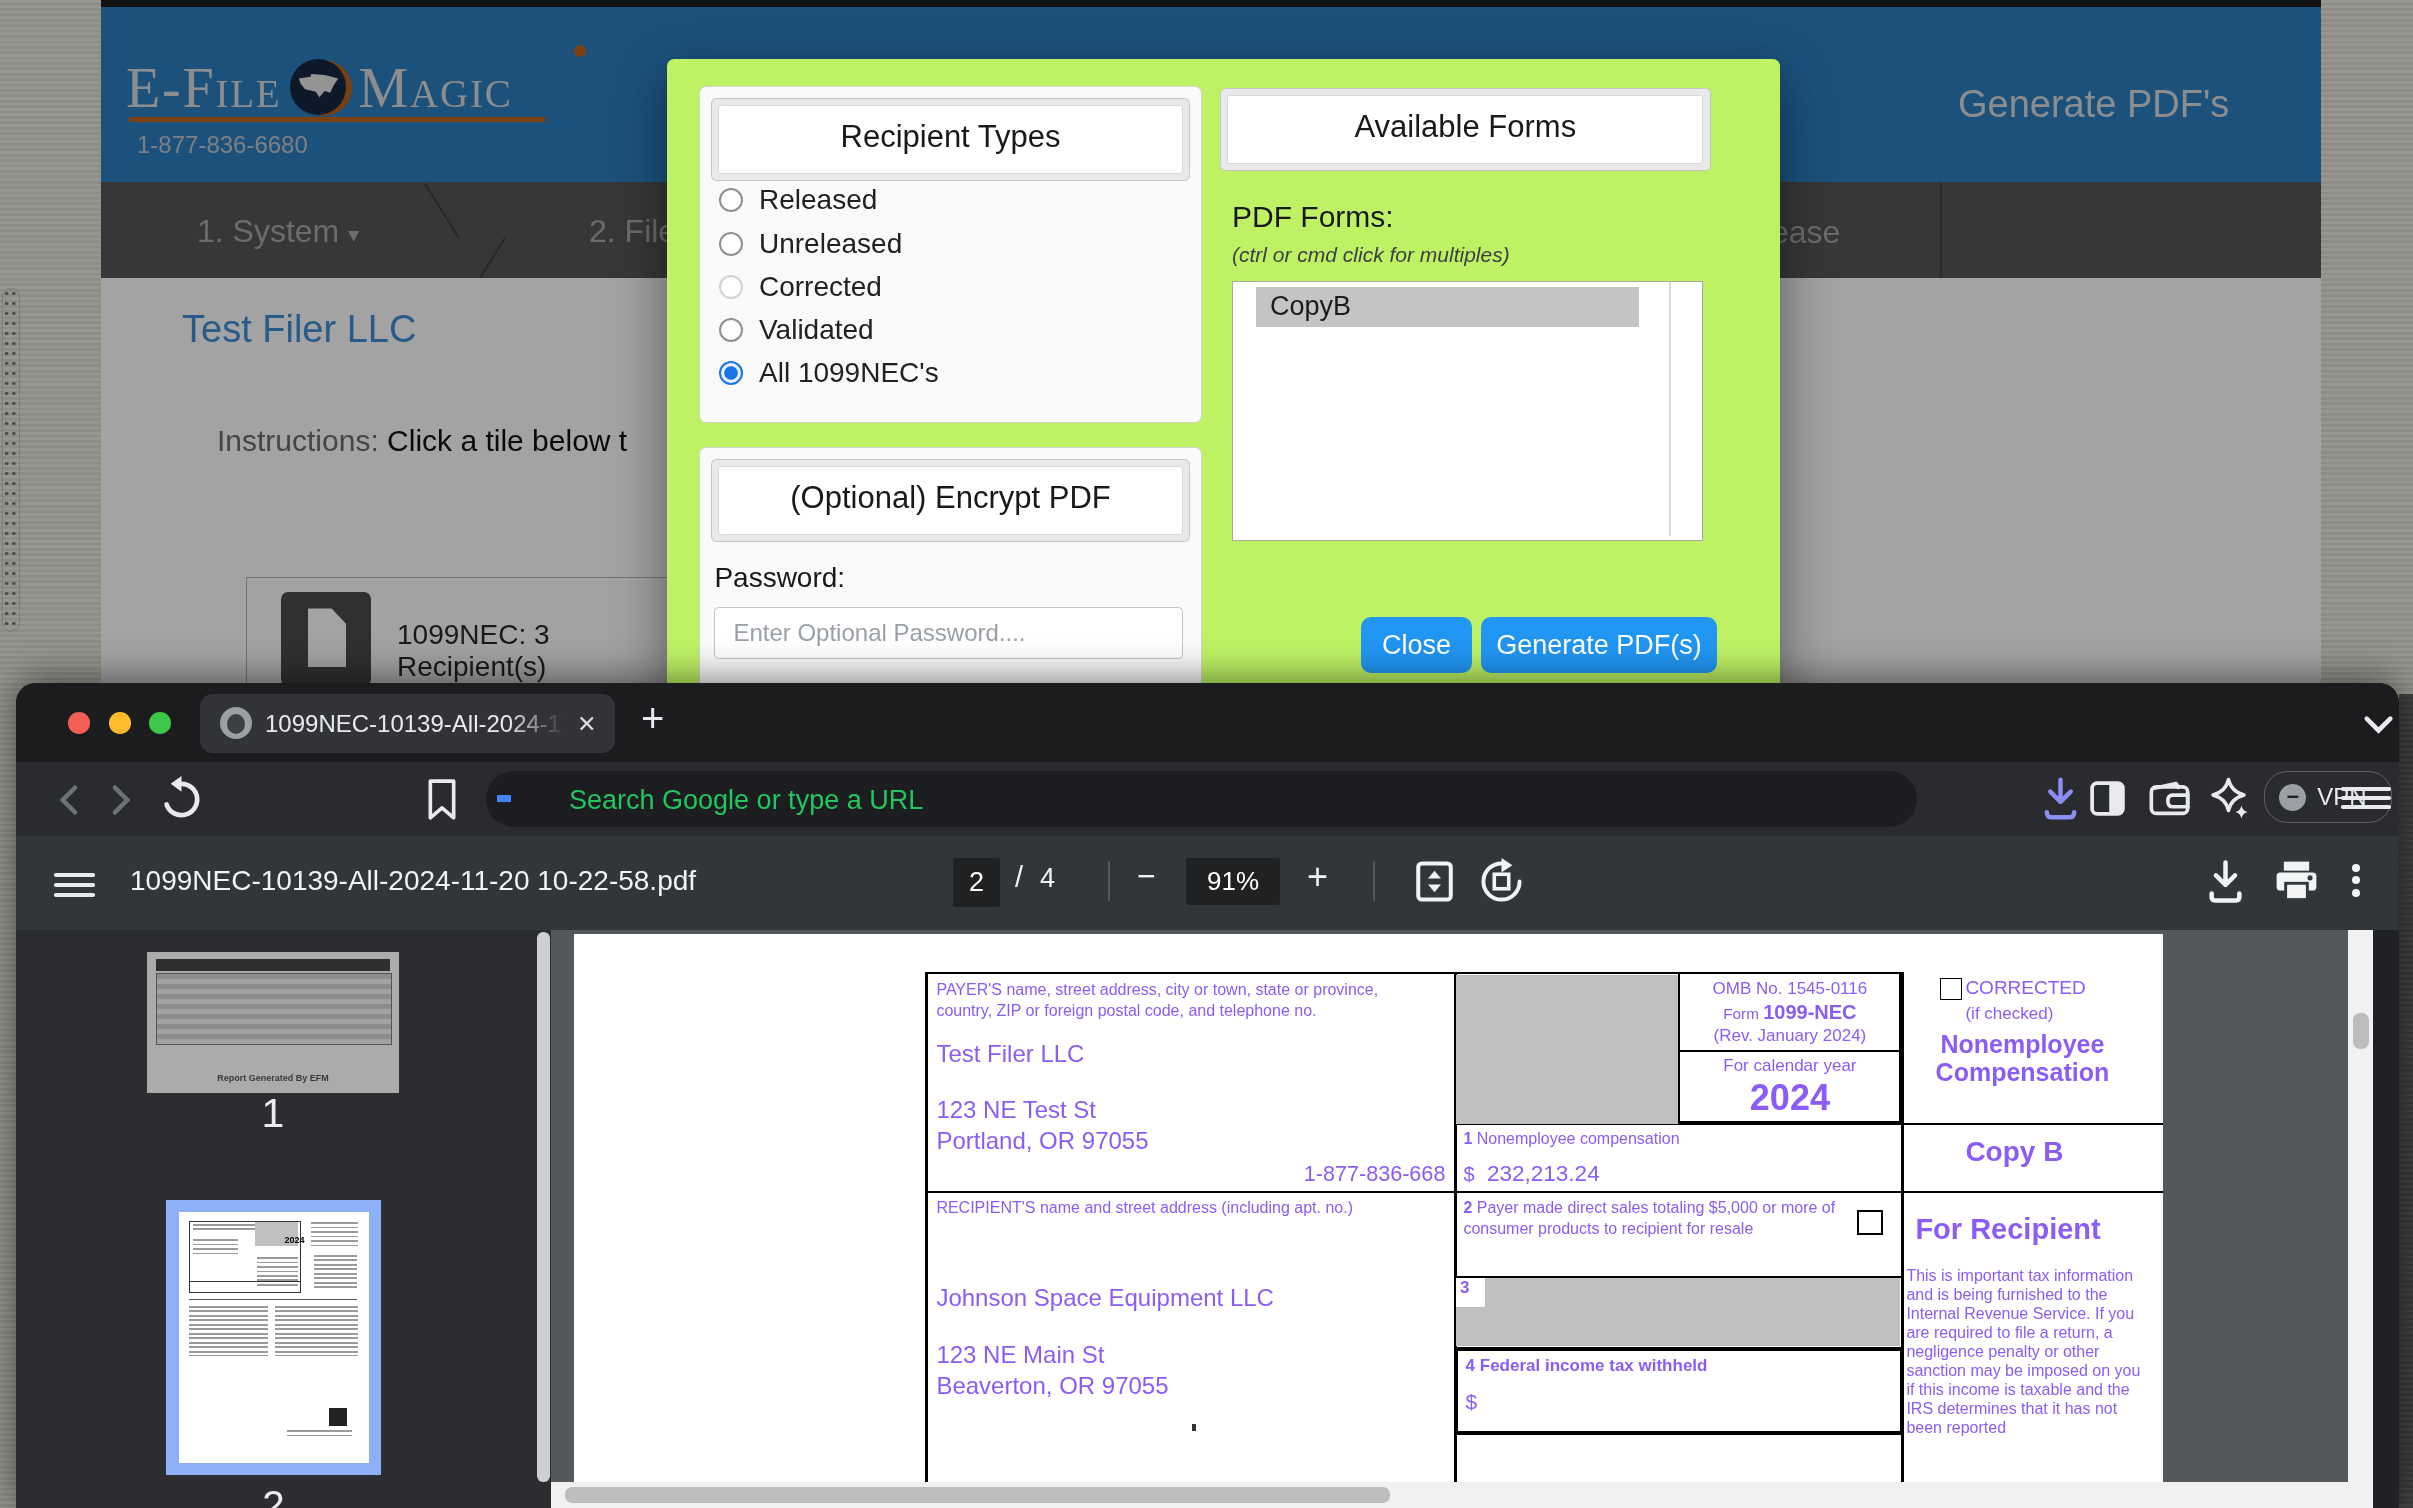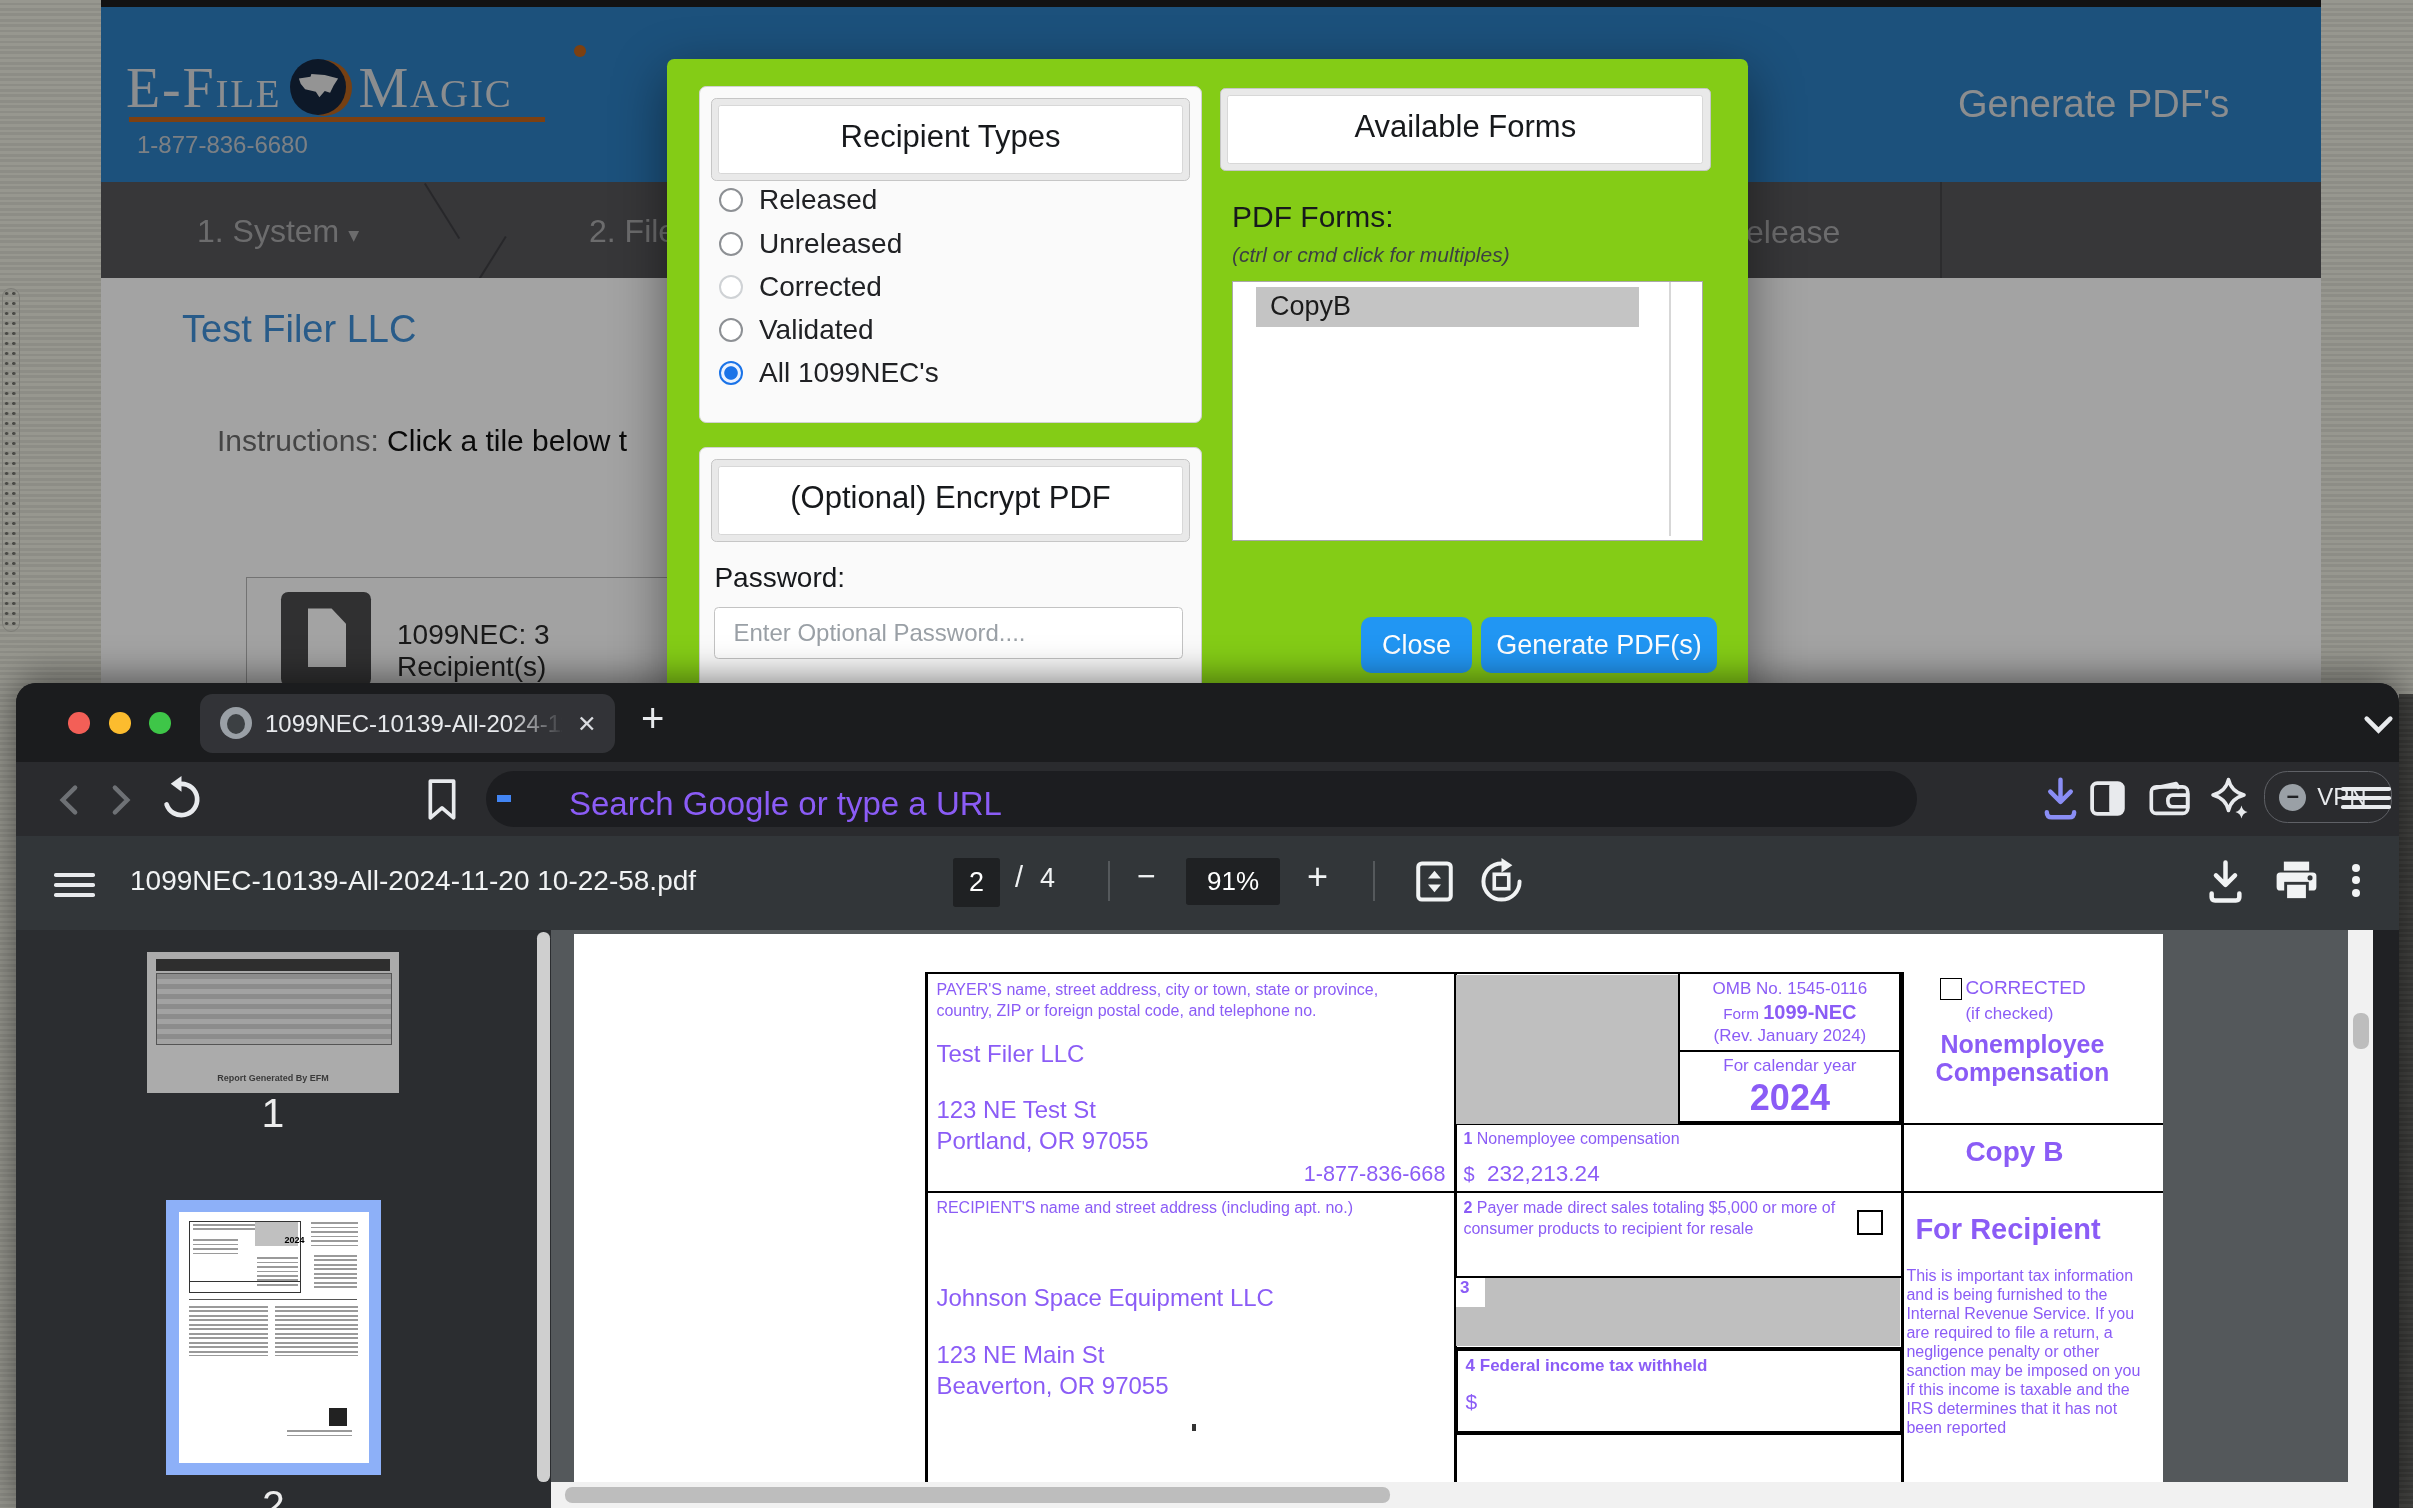--- a/index.html
+++ b/index.html
@@ -18,21 +18,21 @@
   .serif{font-family:"Liberation Serif",serif;}
   .crumb-bar{background:#56565a;}
   .crumb-chev{width:1.8px;height:65px;background:#3e3e42;}
   .page-white{background:#ffffff;}
   .band-line{border-bottom:1.8px solid #8a8a8a;}
   .tile{border:1.8px solid #b5b5b5;background:#fdfdfd;}
   .tile-icon{background:#4c4c4e;border-radius:7.2px;}
   .tile-page{background:#fff;clip-path:polygon(0 0,62% 0,100% 26%,100% 100%,0 100%);}
   .dim{background:rgba(0,0,0,0.36);}
   
-  .modal{background:#84cc16;border-radius:7.2px;box-shadow:0 16px 54px rgba(0,0,0,.45);}
+  .modal{background:#bef264;border-radius:7.2px;box-shadow:0 16px 54px rgba(0,0,0,.45);padding-left:32px;}
   .group-box{border:1.8px solid #d2d2d2;border-radius:7.2px;background:#fafafa;}
   .fancy-head{background:#e9e9e9;border:1.8px solid #c6c6c6;border-radius:5.4px;padding:6.3px;}
   .fancy-head-inner{background:#fff;border:1.8px solid #d8d8d8;border-radius:2.7px;
        text-align:center;font-size:31px;color:#17191c;padding:12.6px 0 18px 0;}
   .radio{width:24px;height:24px;border-radius:50%;border:2.7px solid #8d9094;background:#fff;box-sizing:border-box;}
   .radio.dis{border-color:#cfd2d5;}
   .radio.sel{border:2.7px solid #1a73e8;background:radial-gradient(circle,#1a73e8 0 6.3px,#eaf2ff 7.2px);}
   .rlabel{font-size:28px;color:#202124;}
   .pw-input{width:100%;height:52px;border:1.8px solid #c3c3c3;border-radius:4.5px;box-sizing:border-box;
        font-size:24px;color:#333;padding:0 18px;font-family:"Liberation Sans",sans-serif;background:#fff;}
@@ -208,21 +208,21 @@
       </svg>
     <svg class="abs" style="left:142px;top:14.4px;" width="47" height="47" viewBox="0 0 24 24">
         <path d="M12 4a8 8 0 1 1-7.6 10.5" stroke="#e8eaed" stroke-width="2.4" fill="none" stroke-linecap="round"></path>
         <path d="M12 0 L12 8 L6.5 4 Z" fill="#e8eaed"></path>
       </svg>
     <svg class="abs" style="left:406px;top:14.4px;" width="40" height="47" viewBox="0 0 24 28">
         <path d="M5 3 h14 v22 l-7-6 -7 6 z" stroke="#e8eaed" stroke-width="2.2" fill="none" stroke-linejoin="round"></path>
       </svg>
     <div class="urlpill abs" style="left:470px;top:9px;width:1431px;height:56px;">
       <span class="g-logo abs" style="left:27px;top:11.7px;"></span>
-      <span class="abs" style="left:83px;top:13.5px;font-size:33px;color:#8b5cf6;">Search Google or type a URL</span>
+      <span class="abs" style="left:83px;top:13.5px;font-size:27px;color:#22c55e;">Search Google or type a URL</span>
     </div>
     <svg class="abs" style="left:2024px;top:14.4px;" width="41" height="45" viewBox="0 0 24 26">
         <path d="M12 2 v12 M6 9 l6 6 6-6" stroke="#8a8ef5" stroke-width="2.6" fill="none" stroke-linecap="round" stroke-linejoin="round"></path>
         <path d="M4 21 q0 3 3 3 h10 q3 0 3-3" stroke="#8a8ef5" stroke-width="2.6" fill="none" stroke-linecap="round"></path>
       </svg>
     <svg class="abs" style="left:2071px;top:16px;" width="41" height="41" viewBox="0 0 24 24">
         <rect x="3" y="3" width="18" height="18" rx="3" stroke="#e8eaed" stroke-width="2.2" fill="none"></rect>
         <rect x="13" y="3" width="8" height="18" rx="2" fill="#e8eaed"></rect>
       </svg>
     <svg class="abs" style="left:2132px;top:16px;" width="43" height="41" viewBox="0 0 26 24">

